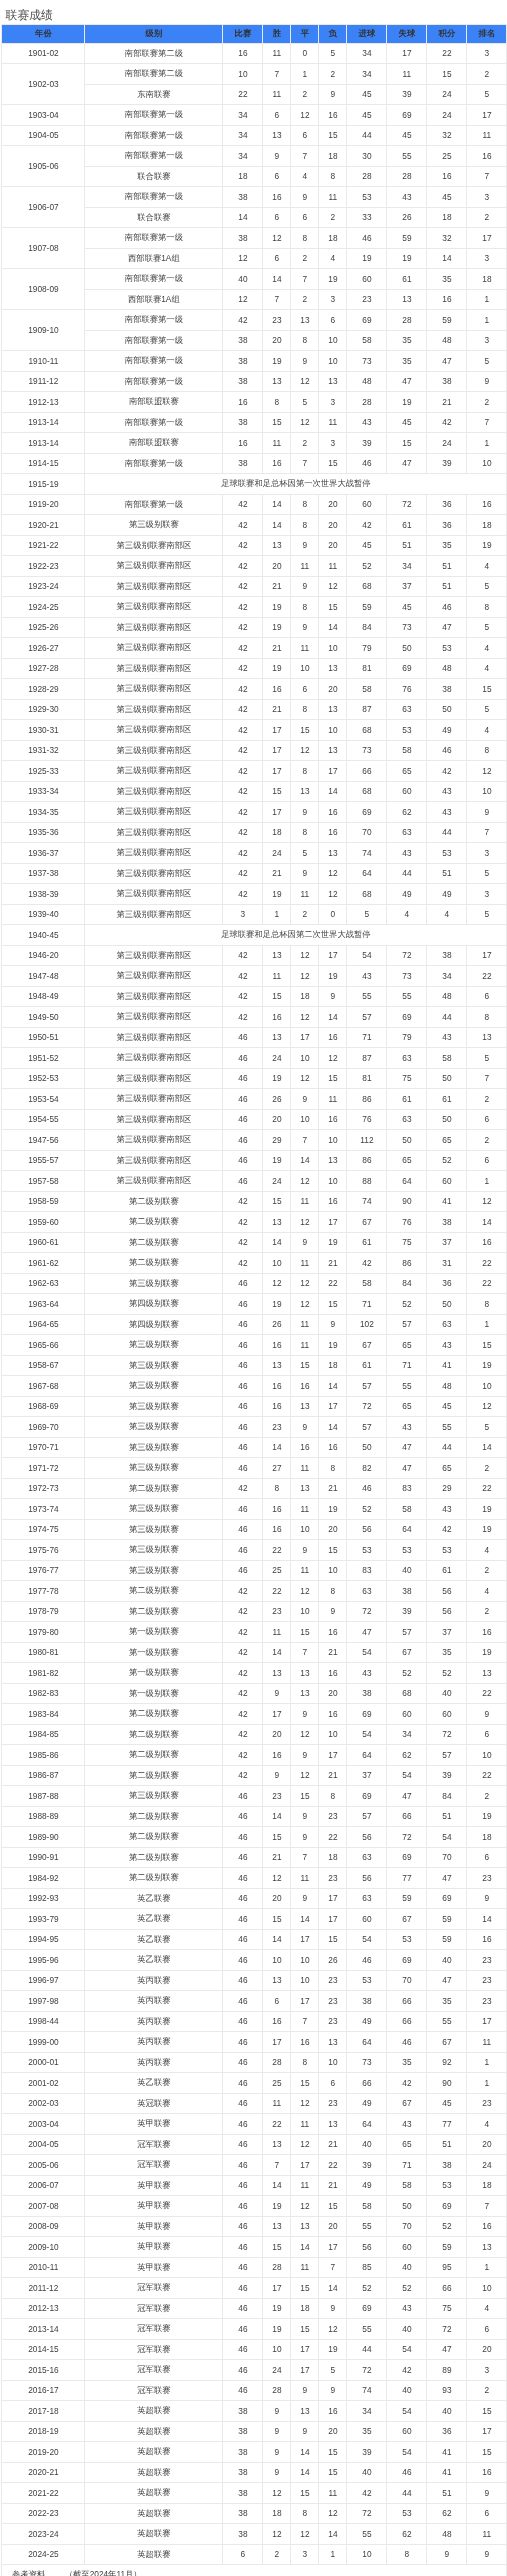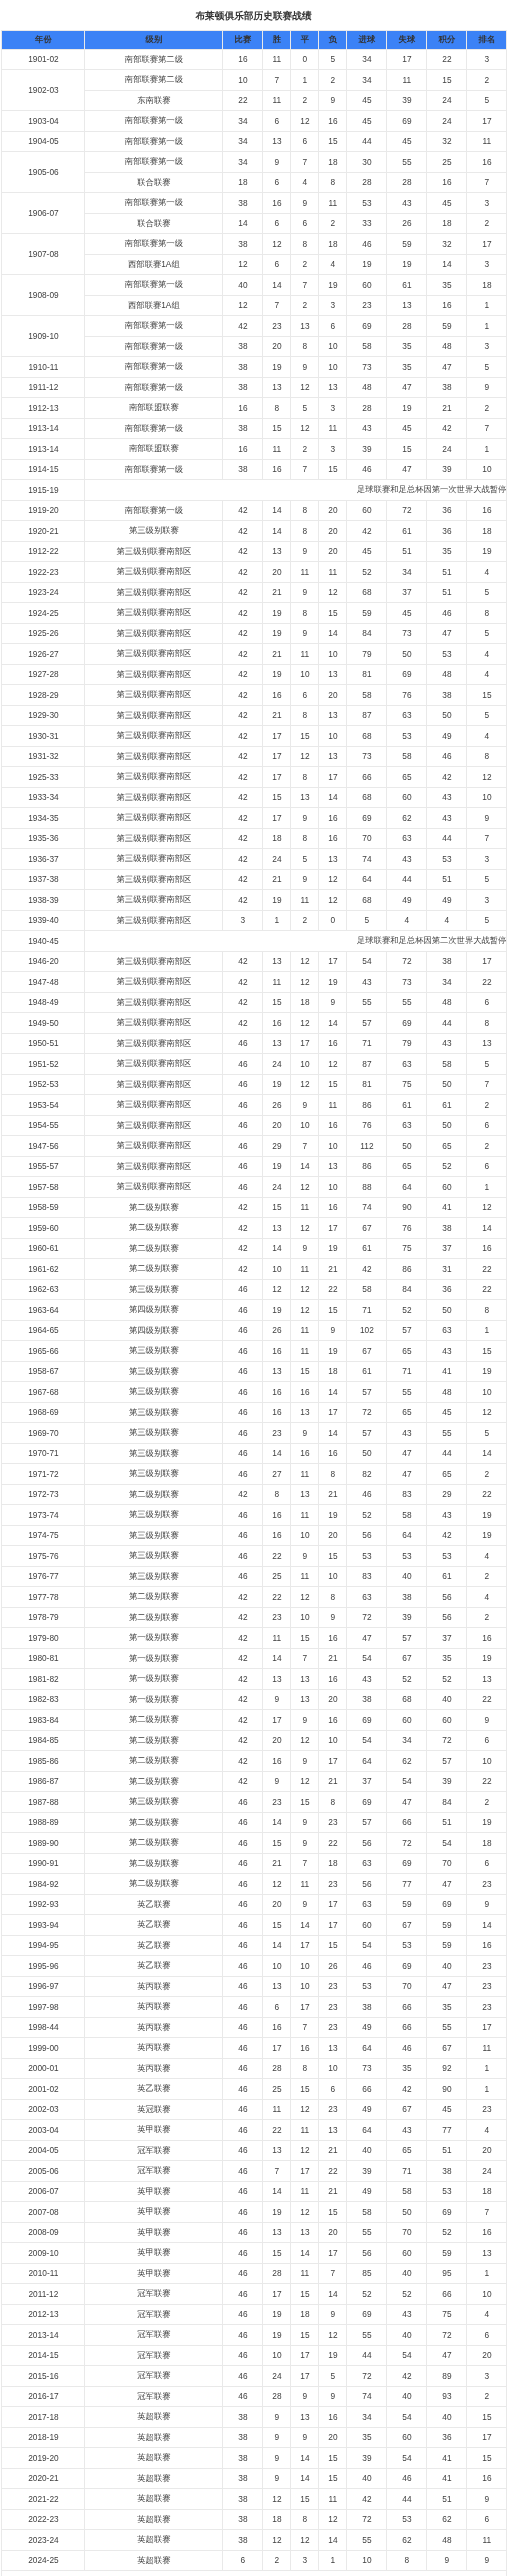--- a/index.html
+++ b/index.html
@@ -2,29 +2,29 @@
 <html style="font-size:11px"><head>
 <meta charset="utf-8">
 <style>
   html,body{margin:0;padding:0;background:#fff;}
   body{width:507px;font-family:"Liberation Sans","DejaVu Sans",sans-serif;}
   .page-title{font-size:11.8px;font-weight:400;color:#4d4d4d;margin:0;padding:7px 0 0 5.6px;line-height:16.7px;}
   .table-caption{font-size:9.7px;font-weight:700;color:#333;text-align:center;margin:10.4px 0 6.3px 0;}
   table.league-table{border-collapse:collapse;table-layout:fixed;width:505px;margin-left:1.4px;}
   table.league-table th{background:#3b82f6;border:0.7px solid #e9e9e9;font-size:8.3px;font-weight:700;color:#333;height:18px;padding:0;text-align:center;}
   table.league-table td{border:0.7px solid #e9e9e9;font-size:8.3px;color:#404040;height:19.5px;padding:0;text-align:center;overflow:hidden;white-space:nowrap;}
-  table.league-table td.note{text-align:right;color:#404040;}
+  table.league-table td.note{text-align:center;color:#404040;}
   tr.footer-row td{text-align:left;padding-left:9.7px;color:#3a3a3a;}
   .footer-gap{display:inline-block;width:19.5px;}
 </style>
 </head>
 <body>
 
 <div class="page">
-  <div class="table-caption">布莱顿俱乐部历史联赛战绩</div>
+  <h2 class="page-title">联赛成绩</h2>
   <table class="league-table">
     <colgroup>
       <col style="width:83px">
         <col style="width:138px">
         <col style="width:40px">
       <col style="width:28px">
         <col style="width:28px">
         <col style="width:28px">
       <col style="width:40px">
         <col style="width:40px">
@@ -314,21 +314,21 @@
           <td>42</td>
           <td>14</td>
           <td>8</td>
           <td>20</td>
           <td>42</td>
           <td>61</td>
           <td>36</td>
           <td>18</td>
         </tr>
         <tr>
-          <td>1912-22</td>
+          <td>1921-22</td>
           <td>第三级别联赛南部区</td>
           <td>42</td>
           <td>13</td>
           <td>9</td>
           <td>20</td>
           <td>45</td>
           <td>51</td>
           <td>35</td>
           <td>19</td>
         </tr>
@@ -1110,21 +1110,21 @@
           <td>46</td>
           <td>20</td>
           <td>9</td>
           <td>17</td>
           <td>63</td>
           <td>59</td>
           <td>69</td>
           <td>9</td>
         </tr>
         <tr>
-          <td>1993-94</td>
+          <td>1993-79</td>
           <td>英乙联赛</td>
           <td>46</td>
           <td>15</td>
           <td>14</td>
           <td>17</td>
           <td>60</td>
           <td>67</td>
           <td>59</td>
           <td>14</td>
         </tr>

